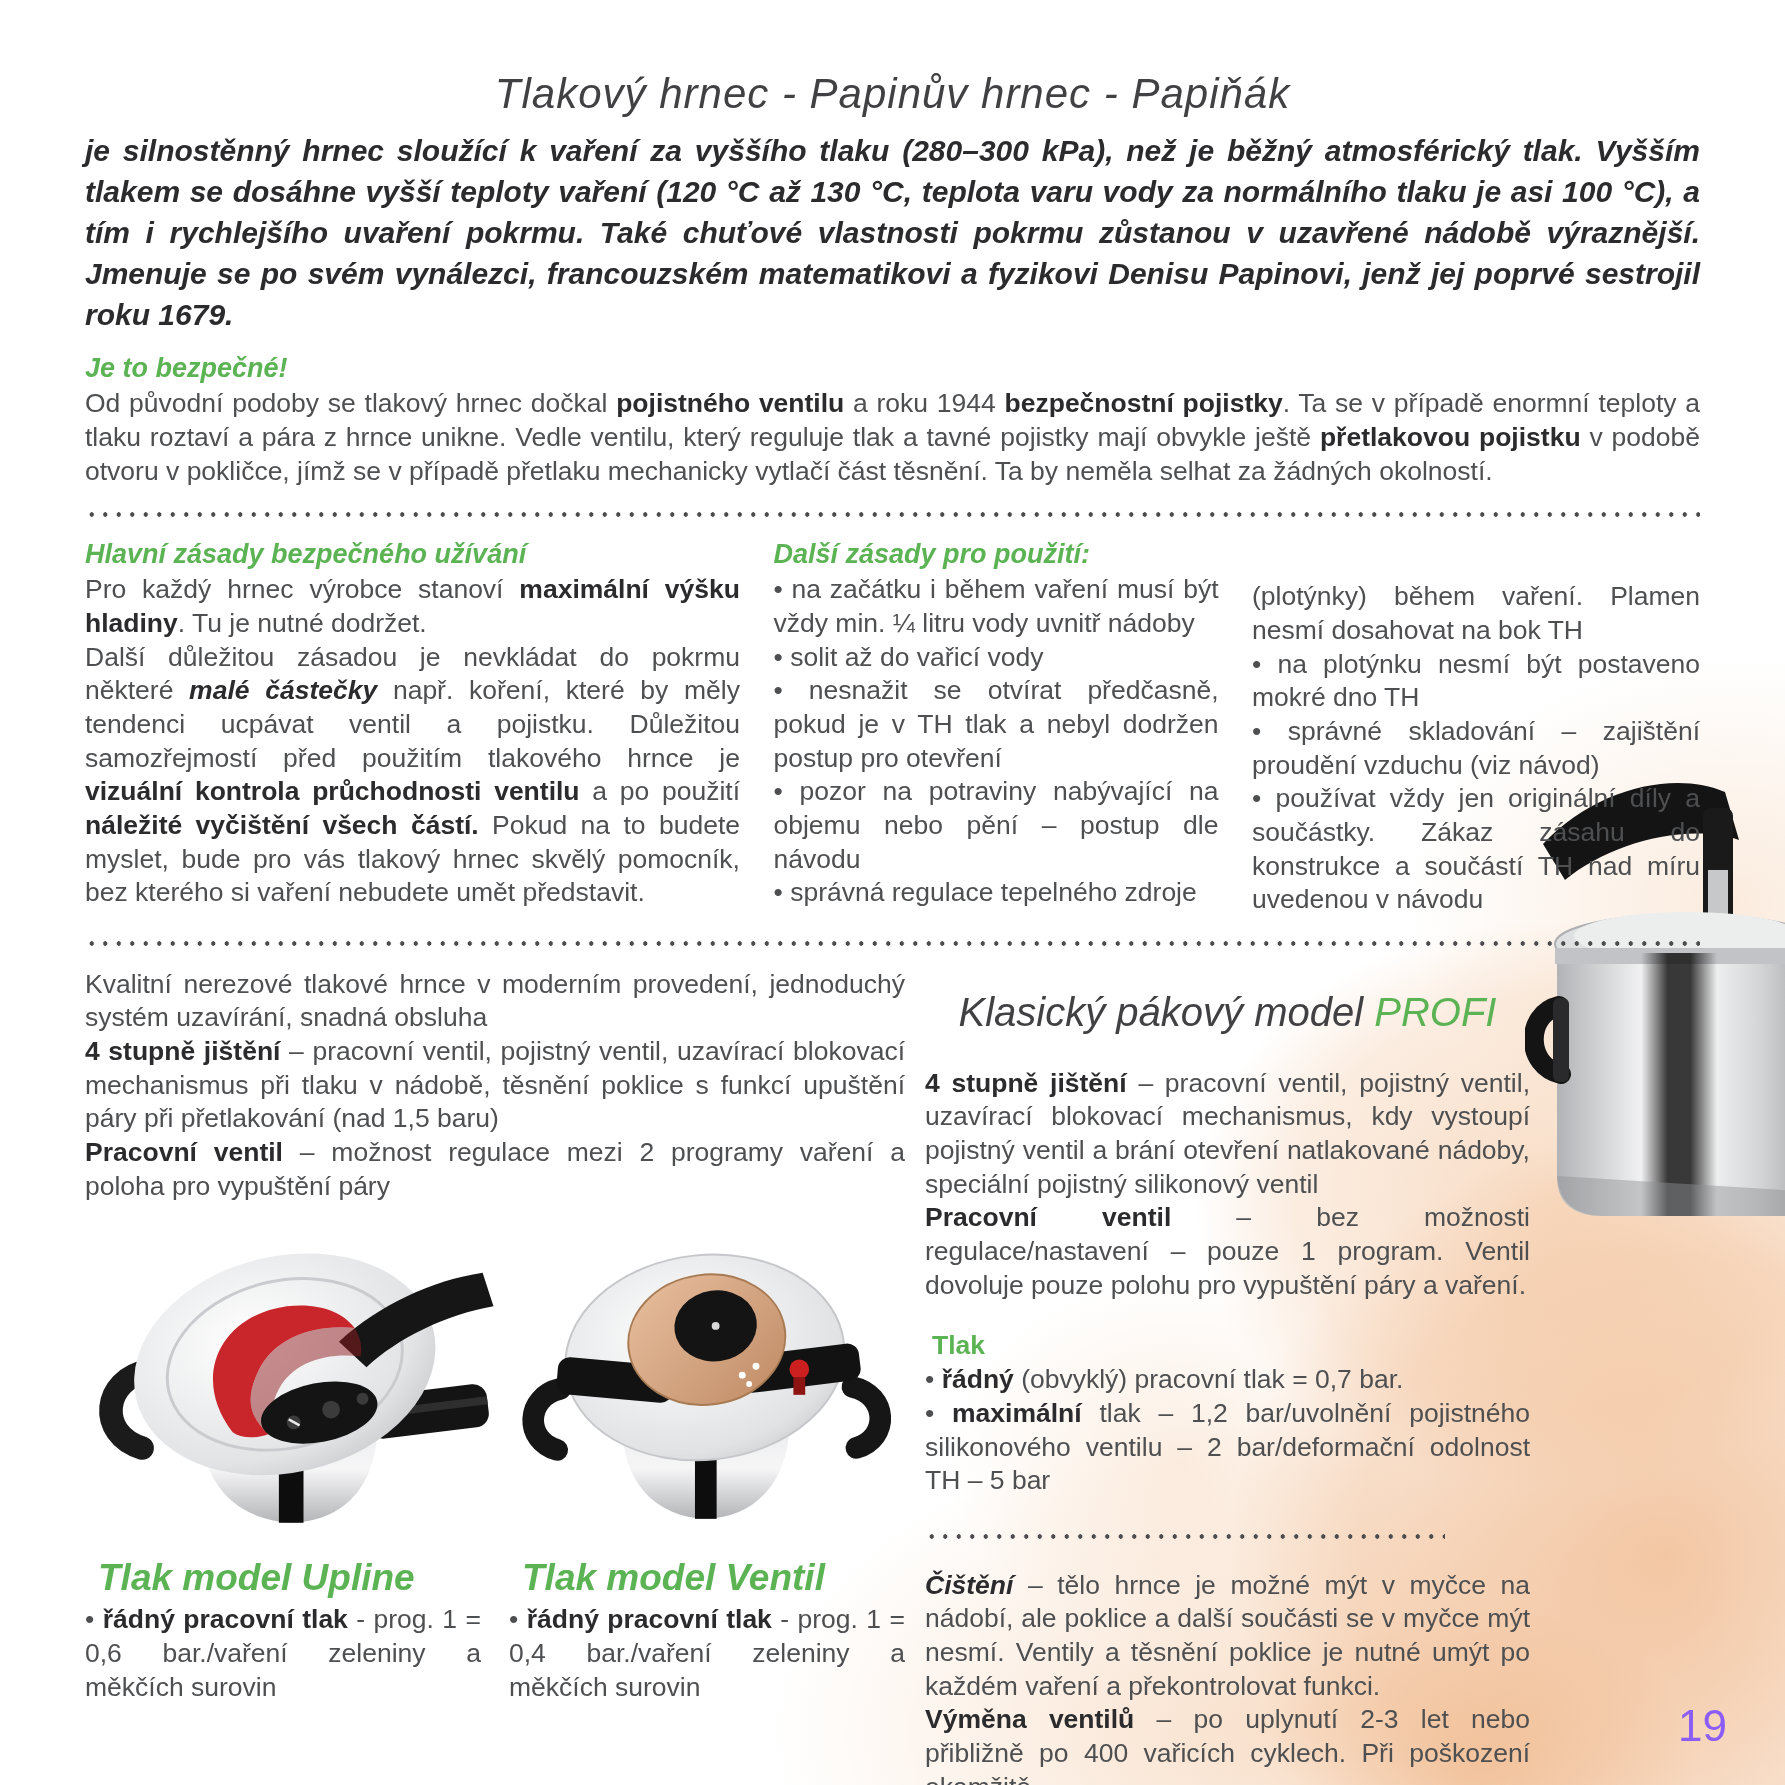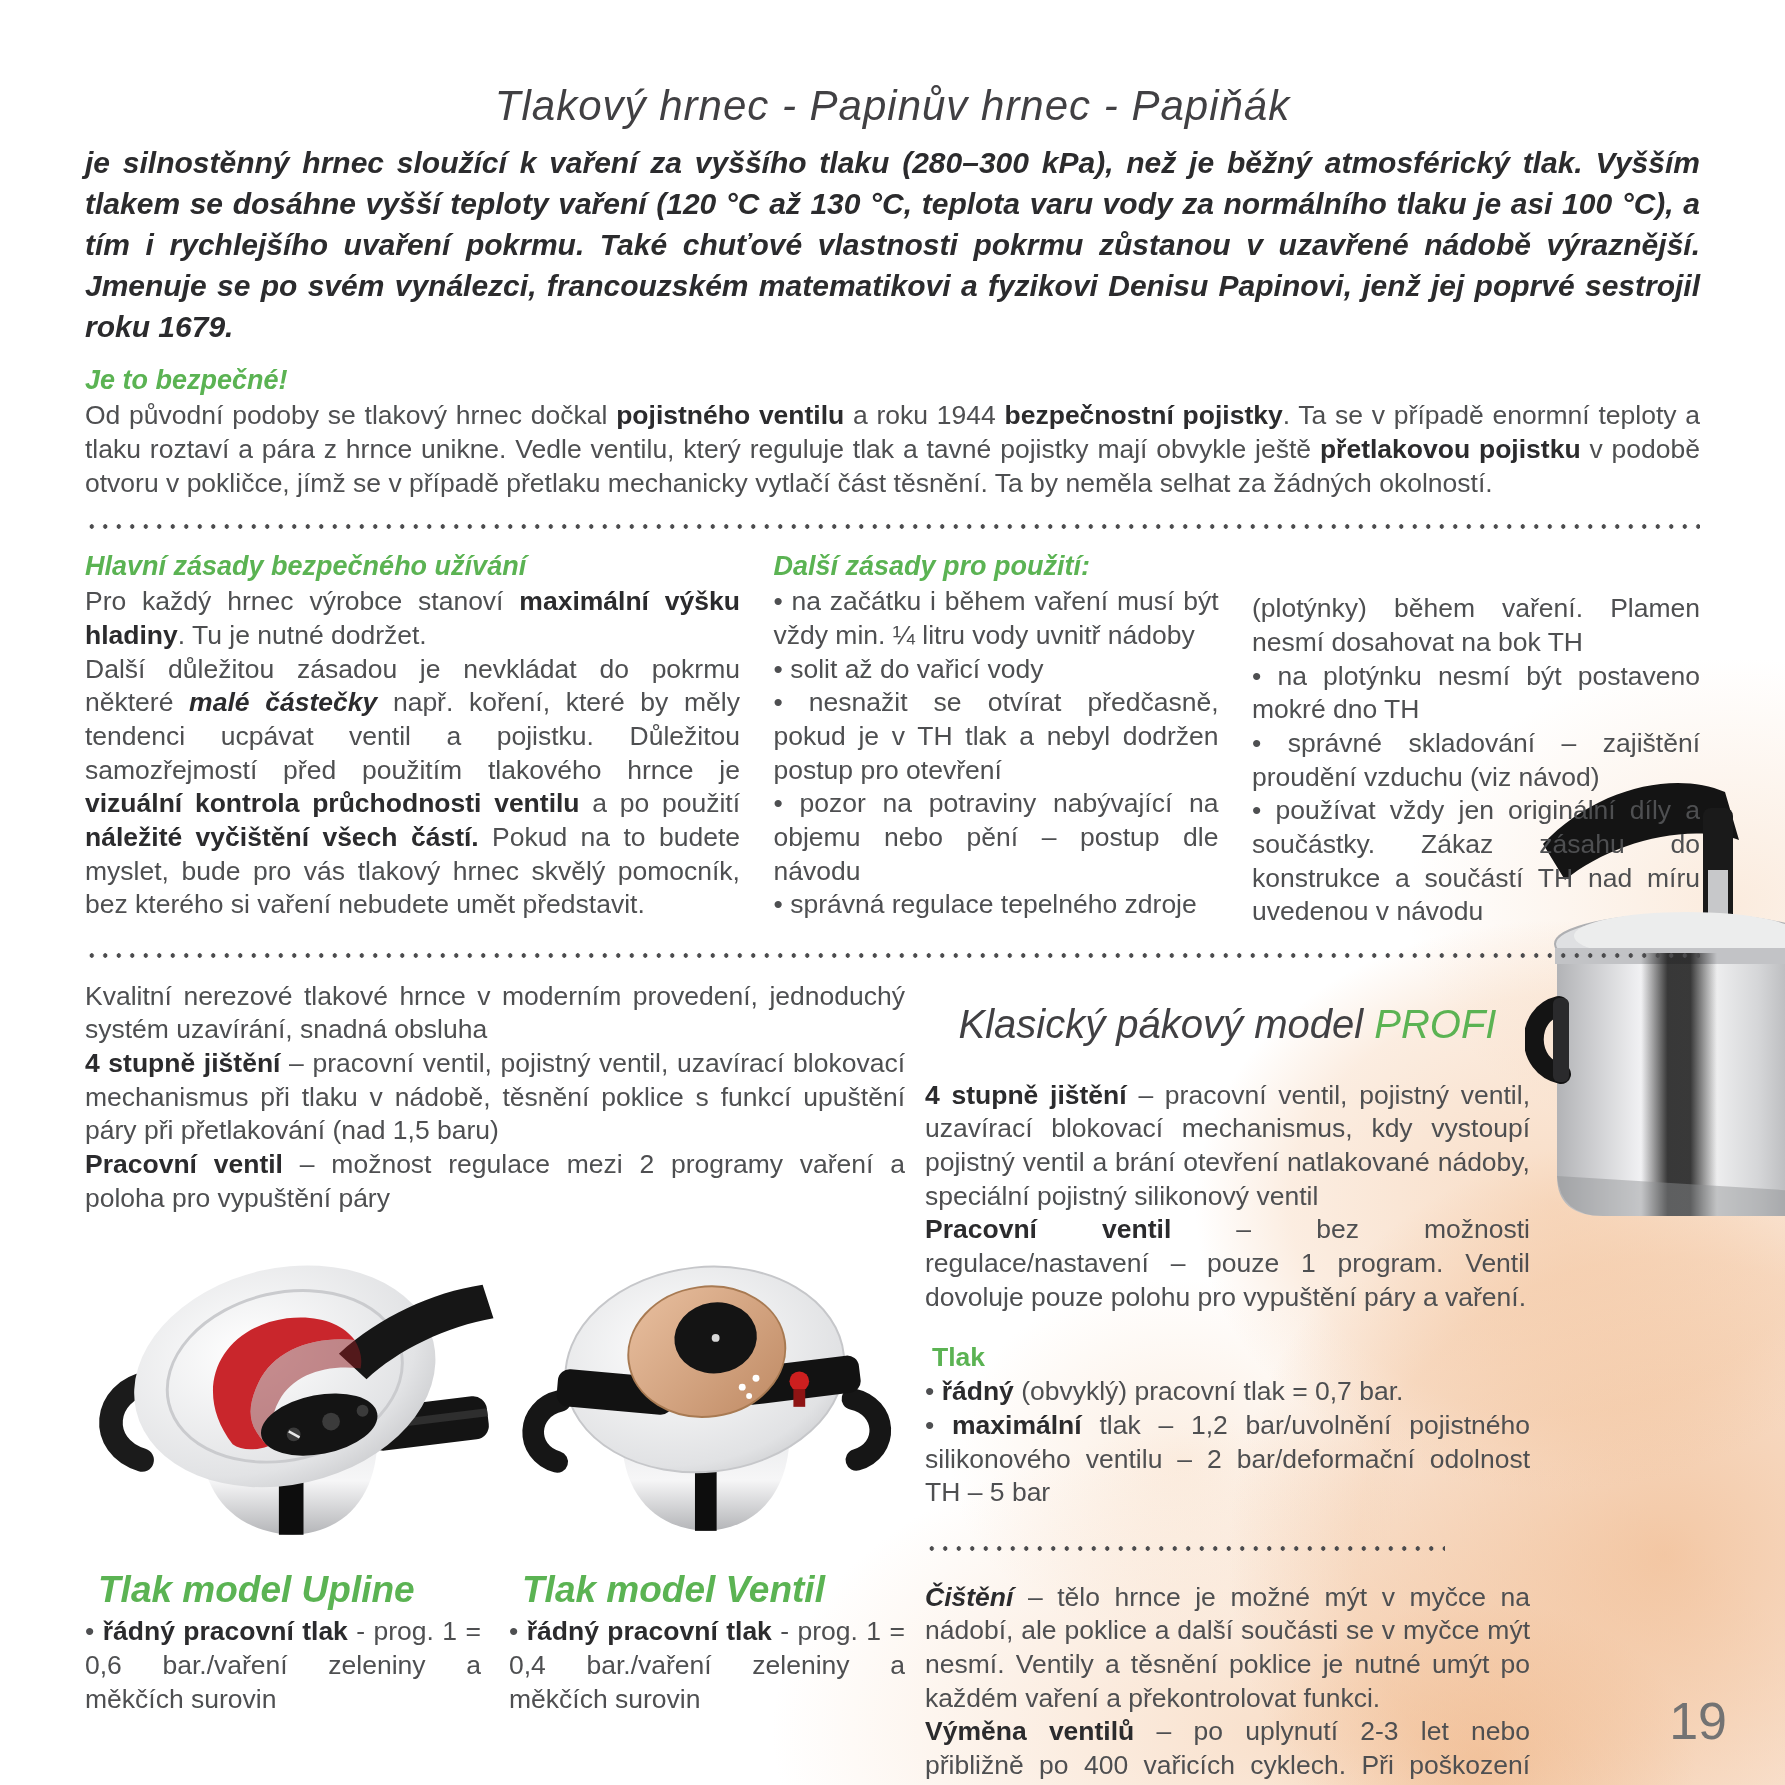--- a/index.html
+++ b/index.html
@@ -20,21 +20,21 @@
     position:absolute;inset:0;z-index:0;pointer-events:none;
     background-image:
       radial-gradient(ellipse 480px 380px at 1555px 1205px, rgba(241,185,138,0.50) 0%, rgba(241,185,138,0.26) 55%, rgba(241,185,138,0) 75%),
       radial-gradient(ellipse 560px 540px at 1665px 1555px, rgba(237,171,118,0.66) 0%, rgba(237,171,118,0.34) 55%, rgba(237,171,118,0) 78%),
       radial-gradient(ellipse 720px 430px at 1290px 1730px, rgba(243,197,158,0.55) 0%, rgba(243,197,158,0) 72%),
       radial-gradient(ellipse 430px 330px at 1730px 905px, rgba(248,222,199,0.60) 0%, rgba(248,222,199,0) 75%),
       radial-gradient(ellipse 330px 260px at 1180px 1460px, rgba(246,210,178,0.38) 0%, rgba(246,210,178,0) 70%),
       radial-gradient(ellipse 300px 220px at 1480px 1760px, rgba(234,164,108,0.45) 0%, rgba(234,164,108,0) 72%);
   }
   
-  .page{position:absolute;inset:0;z-index:2;padding:12px 85px;}
+  .page{position:absolute;inset:0;z-index:2;padding:0 85px;}
   .title{
     margin:70px 0 12px;text-align:center;
     font-size:42px;font-weight:400;font-style:italic;color:#414043;letter-spacing:1px;
   }
   .lead{
     margin:8px 0 18px;
     font-size:30px;font-weight:700;font-style:italic;color:var(--dark);
     line-height:1.37;text-align:justify;
   }
   .green-h{
@@ -73,21 +73,21 @@
   .subcol{width:396px;}
   .green-sub{
     margin:0 13px 4px;
     font-size:37px;font-weight:700;font-style:italic;color:var(--green);
   }
   .tlak-h{margin:28px 7px 2px;font-size:26.5px;font-weight:700;font-style:normal;color:var(--green);}
   .para-gap{margin-bottom:28px;}
   .right-dots{width:520px;margin:36px 0 30px;}
   .pageno{
     position:absolute;right:58px;bottom:34px;z-index:3;
-    font-size:52px;color:#737373;
+    font-size:44px;color:#8b5cf6;
   }
   .profi-photo{position:absolute;left:1525px;top:748px;z-index:1;}
 </style>
 </head>
 <body>
 
 <div class="watercolor"></div>
 
 <div class="page">
 

